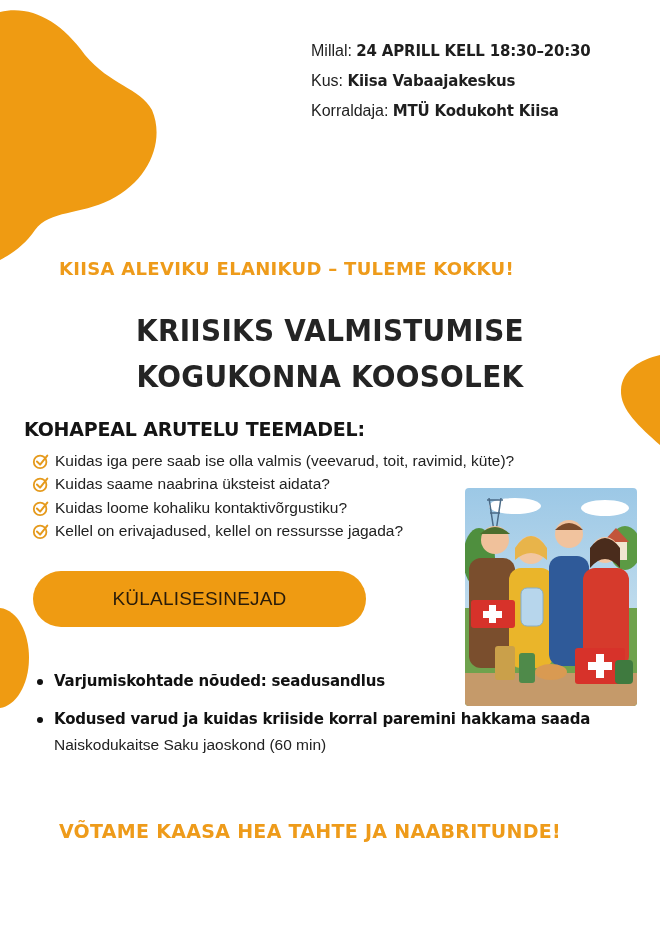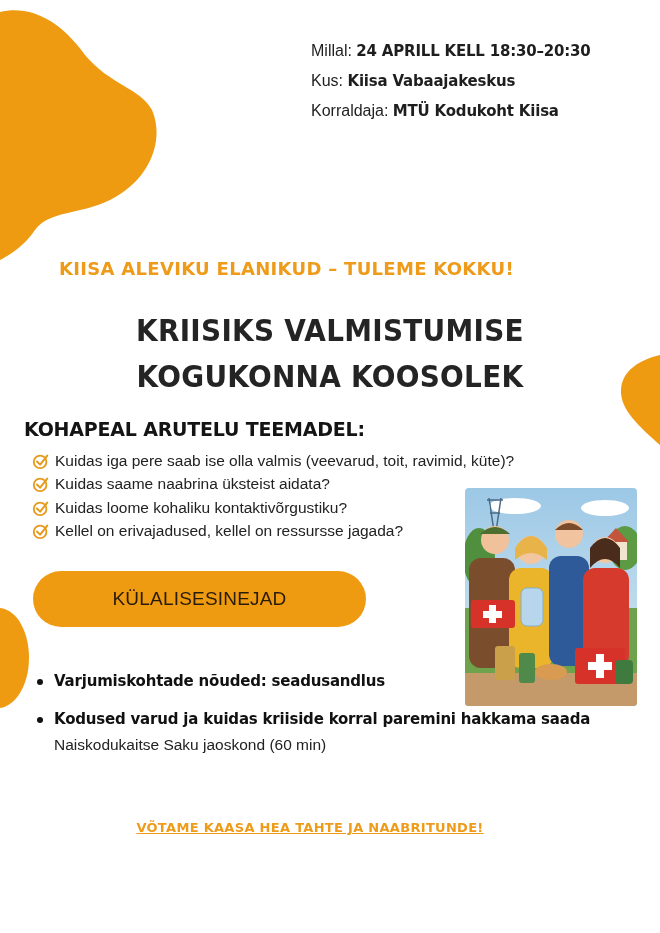--- a/index.html
+++ b/index.html
@@ -30,21 +30,21 @@
     .guests-pill { position: absolute; left: 33px; top: 571px; width: 333px; height: 56px; border-radius: 34px; background: #ef9b12; z-index: 2;
       display: flex; align-items: center; justify-content: center; }
     .guests-pill span { font-size: 19px; color: #2a1c0a; letter-spacing: 0.2px; }
 
     .speakers { position: absolute; left: 36px; top: 656px; width: 560px; z-index: 2; list-style: none; margin-top: 12px; }
     .speakers li { position: relative; padding-left: 18px; font-size: 15.5px; line-height: 26px; color: #222; margin-bottom: 12px; }
     .speakers li::before { content: ""; position: absolute; left: 1px; top: 11px; width: 6px; height: 6px; border-radius: 50%; background: #111; }
     .speakers li b { font-family: "DejaVu Sans", sans-serif; font-weight: 700; font-size: 15px; color: #111; letter-spacing: -0.2px; }
 
     .closing { position: absolute; left: 0; width: 620px; top: 820px; text-align: center; z-index: 2;
-      font-family: "DejaVu Sans", sans-serif; font-weight: 700; font-size: 13px; color: #ee9b1a; letter-spacing: 0.3px; text-decoration: underline; }
+      font-family: "DejaVu Sans", sans-serif; font-weight: 700; font-size: 19px; color: #ee9b1a; letter-spacing: 0.3px; }
   </style>
 </head>
 <body>
 
 <svg class="blob" style="left:0;top:0;" width="160" height="262" viewBox="0 0 160 262">
   <path d="M0 12 C30 5 60 20 85 55 C110 85 140 88 152 110 C165 140 150 180 110 200 C80 215 50 210 35 230 C25 245 10 255 0 260 Z" fill="#ef9b12"></path>
 </svg>
 <svg class="blob" style="left:620px;top:355px;" width="40" height="90" viewBox="0 0 40 90">
   <path d="M40 0 C20 5 2 15 1 35 C0 55 20 72 40 90 Z" fill="#ef9b12"></path>
 </svg>

